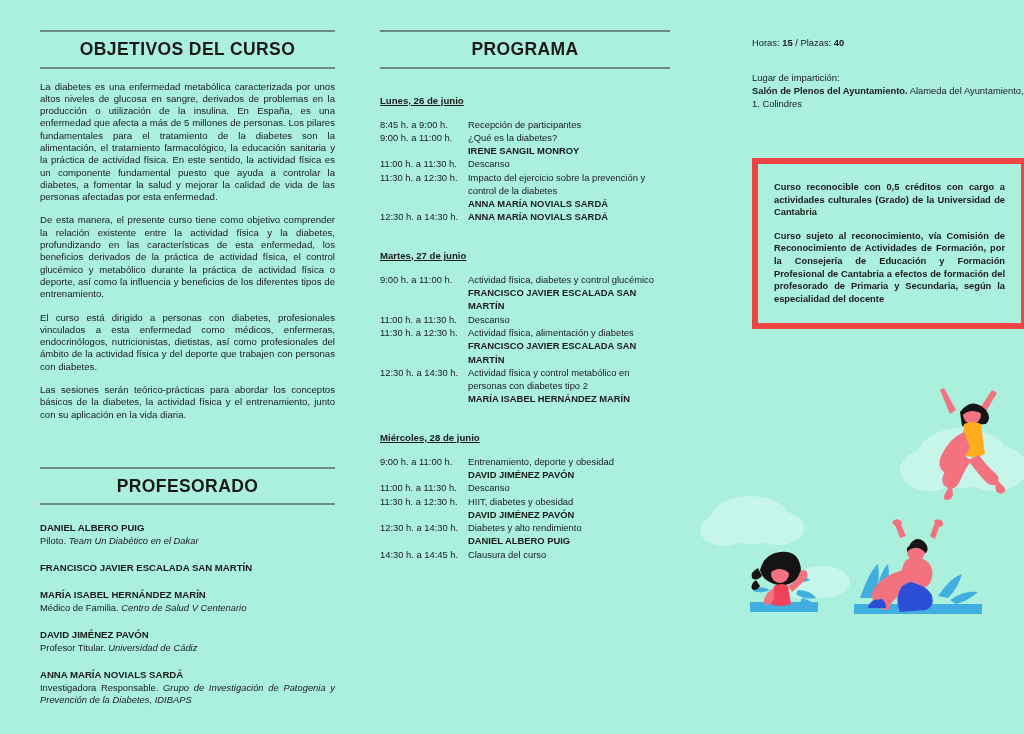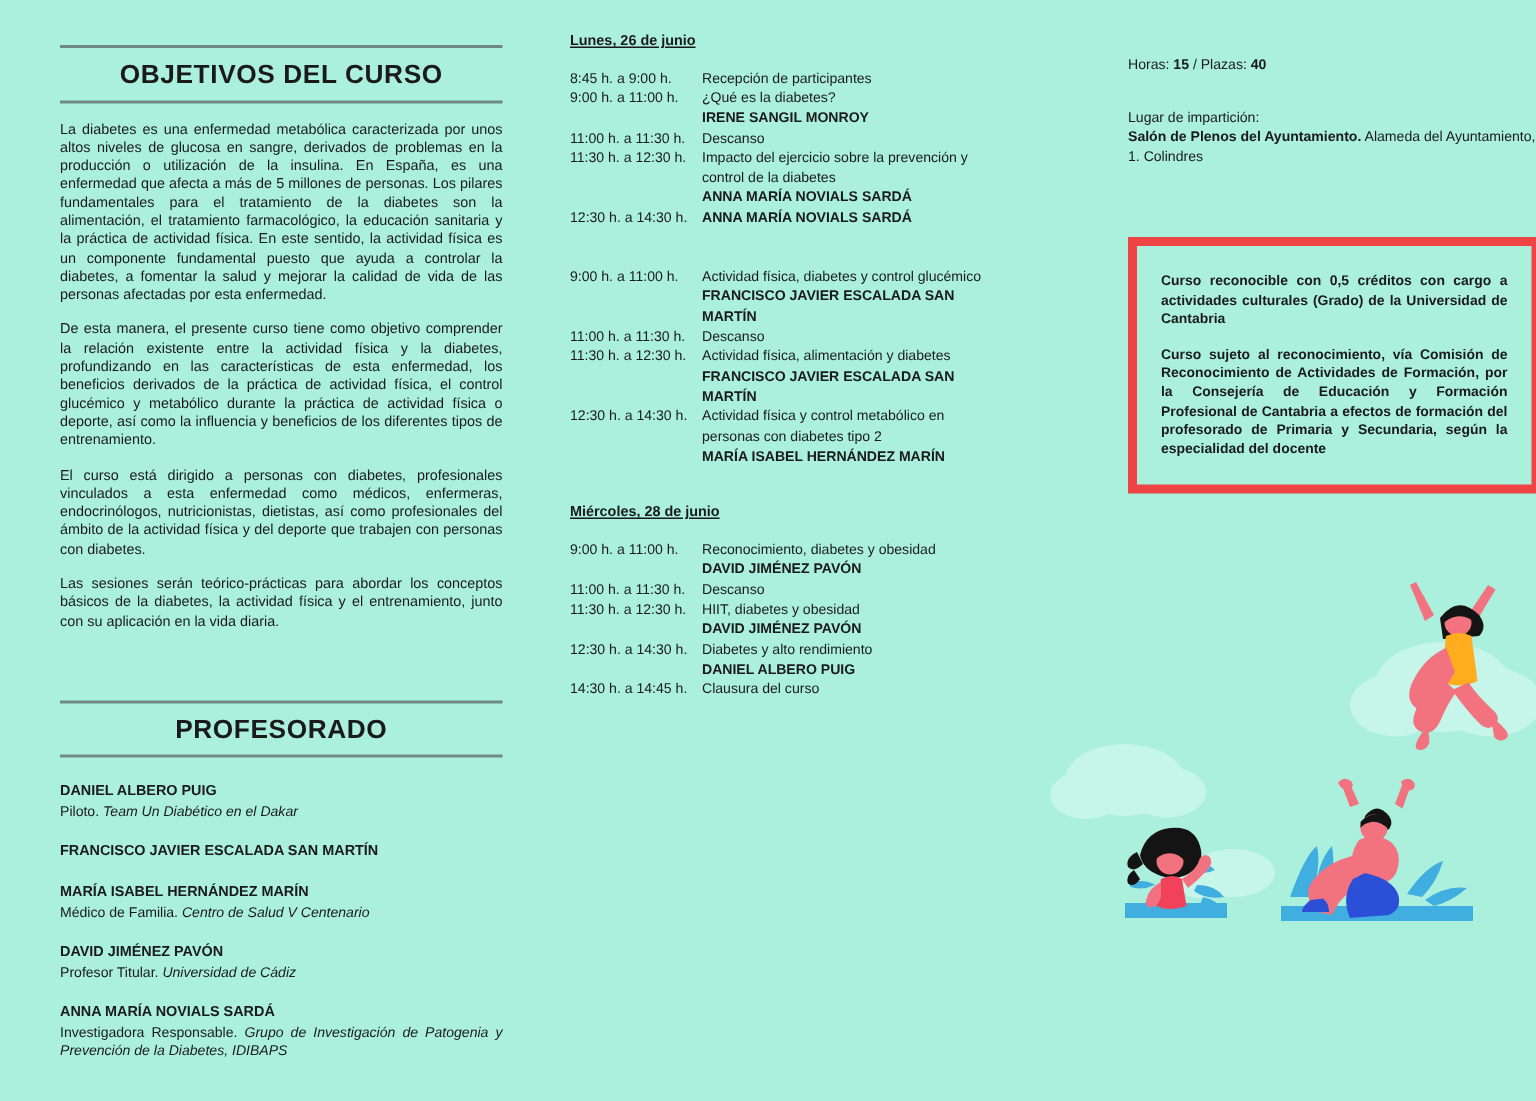--- a/index.html
+++ b/index.html
@@ -250,20 +250,23 @@
       <div class="teacher">
         <div class="name">ANNA MARÍA NOVIALS SARDÁ</div>
         <div class="role"><span>Investigadora Responsable. </span><em>Grupo de Investigación de Patogenia y Prevención de la Diabetes, IDIBAPS</em></div>
       </div>
 
     </div>
   </div>
 
   <div class="col col-mid">
 
+    <div class="section-head" style="border-top-color: rgb(111, 138, 132); border-bottom-color: rgb(111, 138, 132);">
+      <div class="title">PROGRAMA</div>
+    </div>
 
     <div class="day">
       <div class="day-title">Lunes, 26 de junio</div>
       <div class="slot">
         <div class="time">8:45 h. a 9:00 h.</div>
         <div class="body">
             <div class="desc">Recepción de participantes</div>
           </div>
       </div>
       <div class="slot">
@@ -288,20 +291,21 @@
       </div>
       <div class="slot">
         <div class="time">12:30 h. a 14:30 h.</div>
         <div class="body">
           <div class="speaker">ANNA MARÍA NOVIALS SARDÁ</div>
         </div>
       </div>
     </div>
 
     <div class="day">
+      <div class="day-title">Martes, 27 de junio</div>
       <div class="slot">
         <div class="time">9:00 h. a 11:00 h.</div>
         <div class="body">
           <div class="desc">Actividad física, diabetes y control glucémico</div>
           <div class="speaker">FRANCISCO JAVIER ESCALADA SAN MARTÍN</div>
         </div>
       </div>
       <div class="slot">
         <div class="time">11:00 h. a 11:30 h.</div>
         <div class="body">
@@ -322,21 +326,21 @@
           <div class="speaker">MARÍA ISABEL HERNÁNDEZ MARÍN</div>
         </div>
       </div>
     </div>
 
     <div class="day">
       <div class="day-title">Miércoles, 28 de junio</div>
       <div class="slot">
         <div class="time">9:00 h. a 11:00 h.</div>
         <div class="body">
-          <div class="desc">Reconocimiento, diabetes y obesidad</div>
+          <div class="desc">Entrenamiento, deporte y obesidad</div>
           <div class="speaker">DAVID JIMÉNEZ PAVÓN</div>
         </div>
       </div>
       <div class="slot">
         <div class="time">11:00 h. a 11:30 h.</div>
         <div class="body">
             <div class="desc">Descanso</div>
           </div>
       </div>
       <div class="slot">

